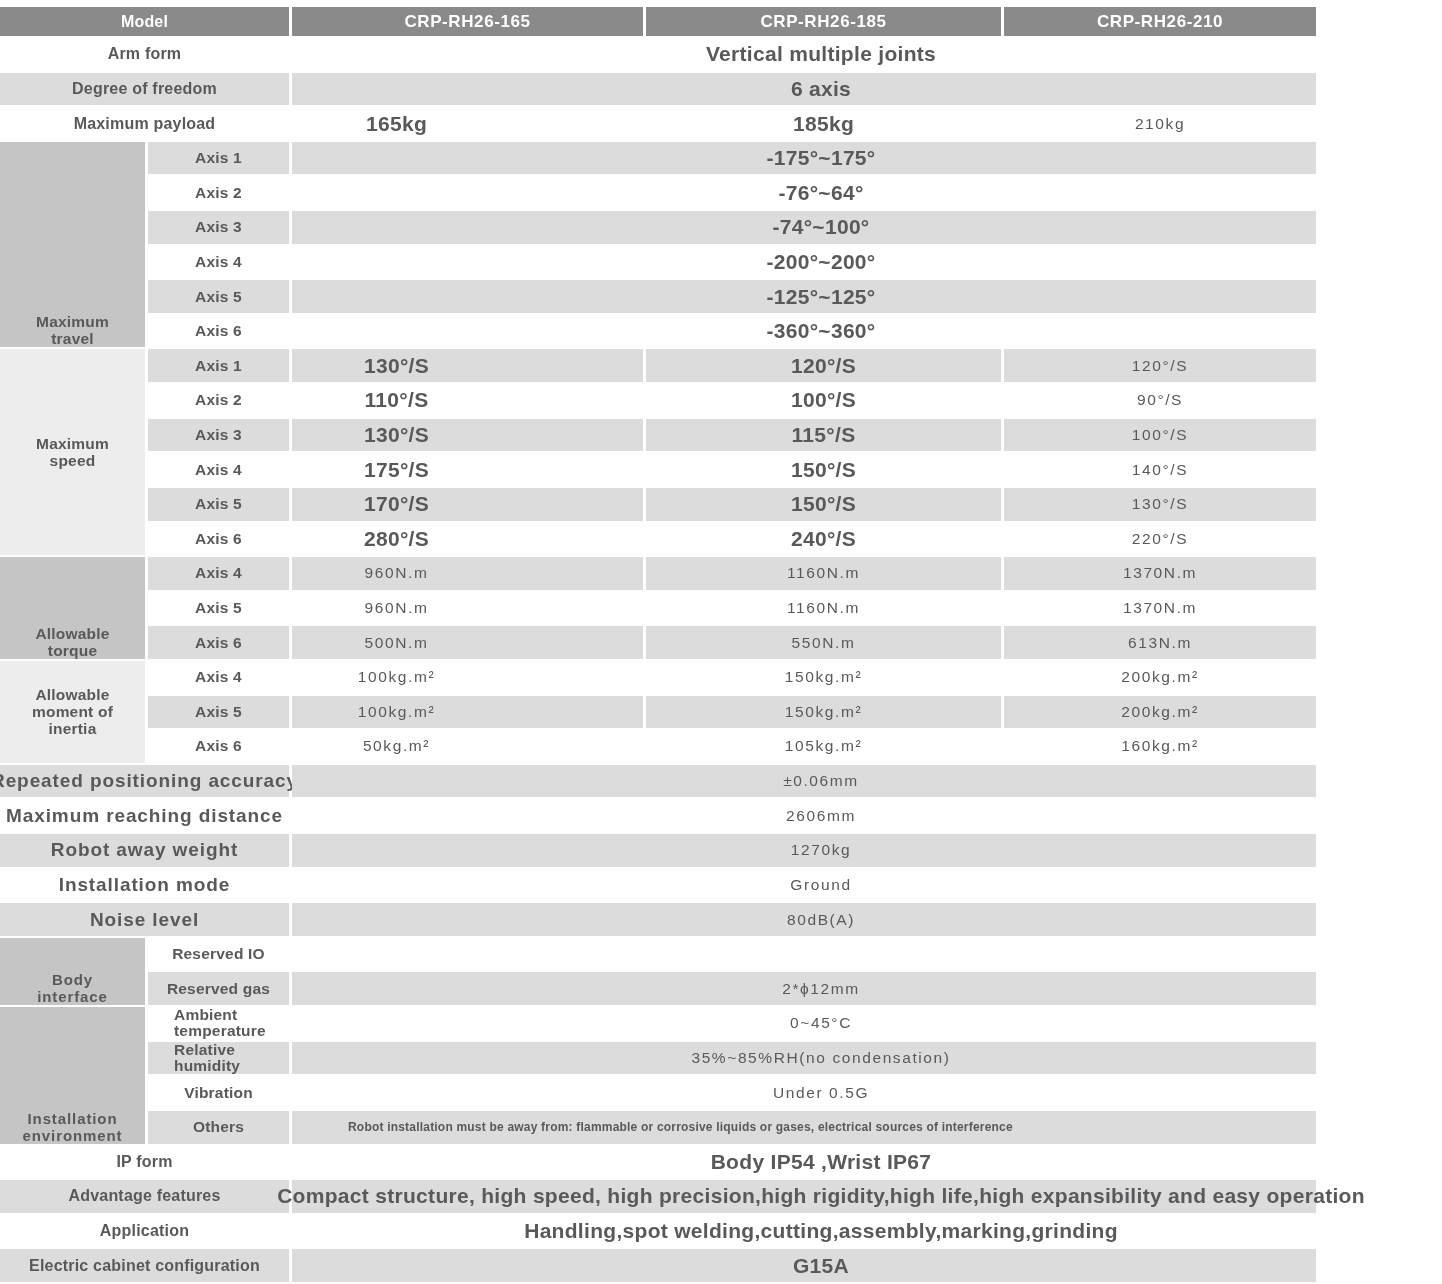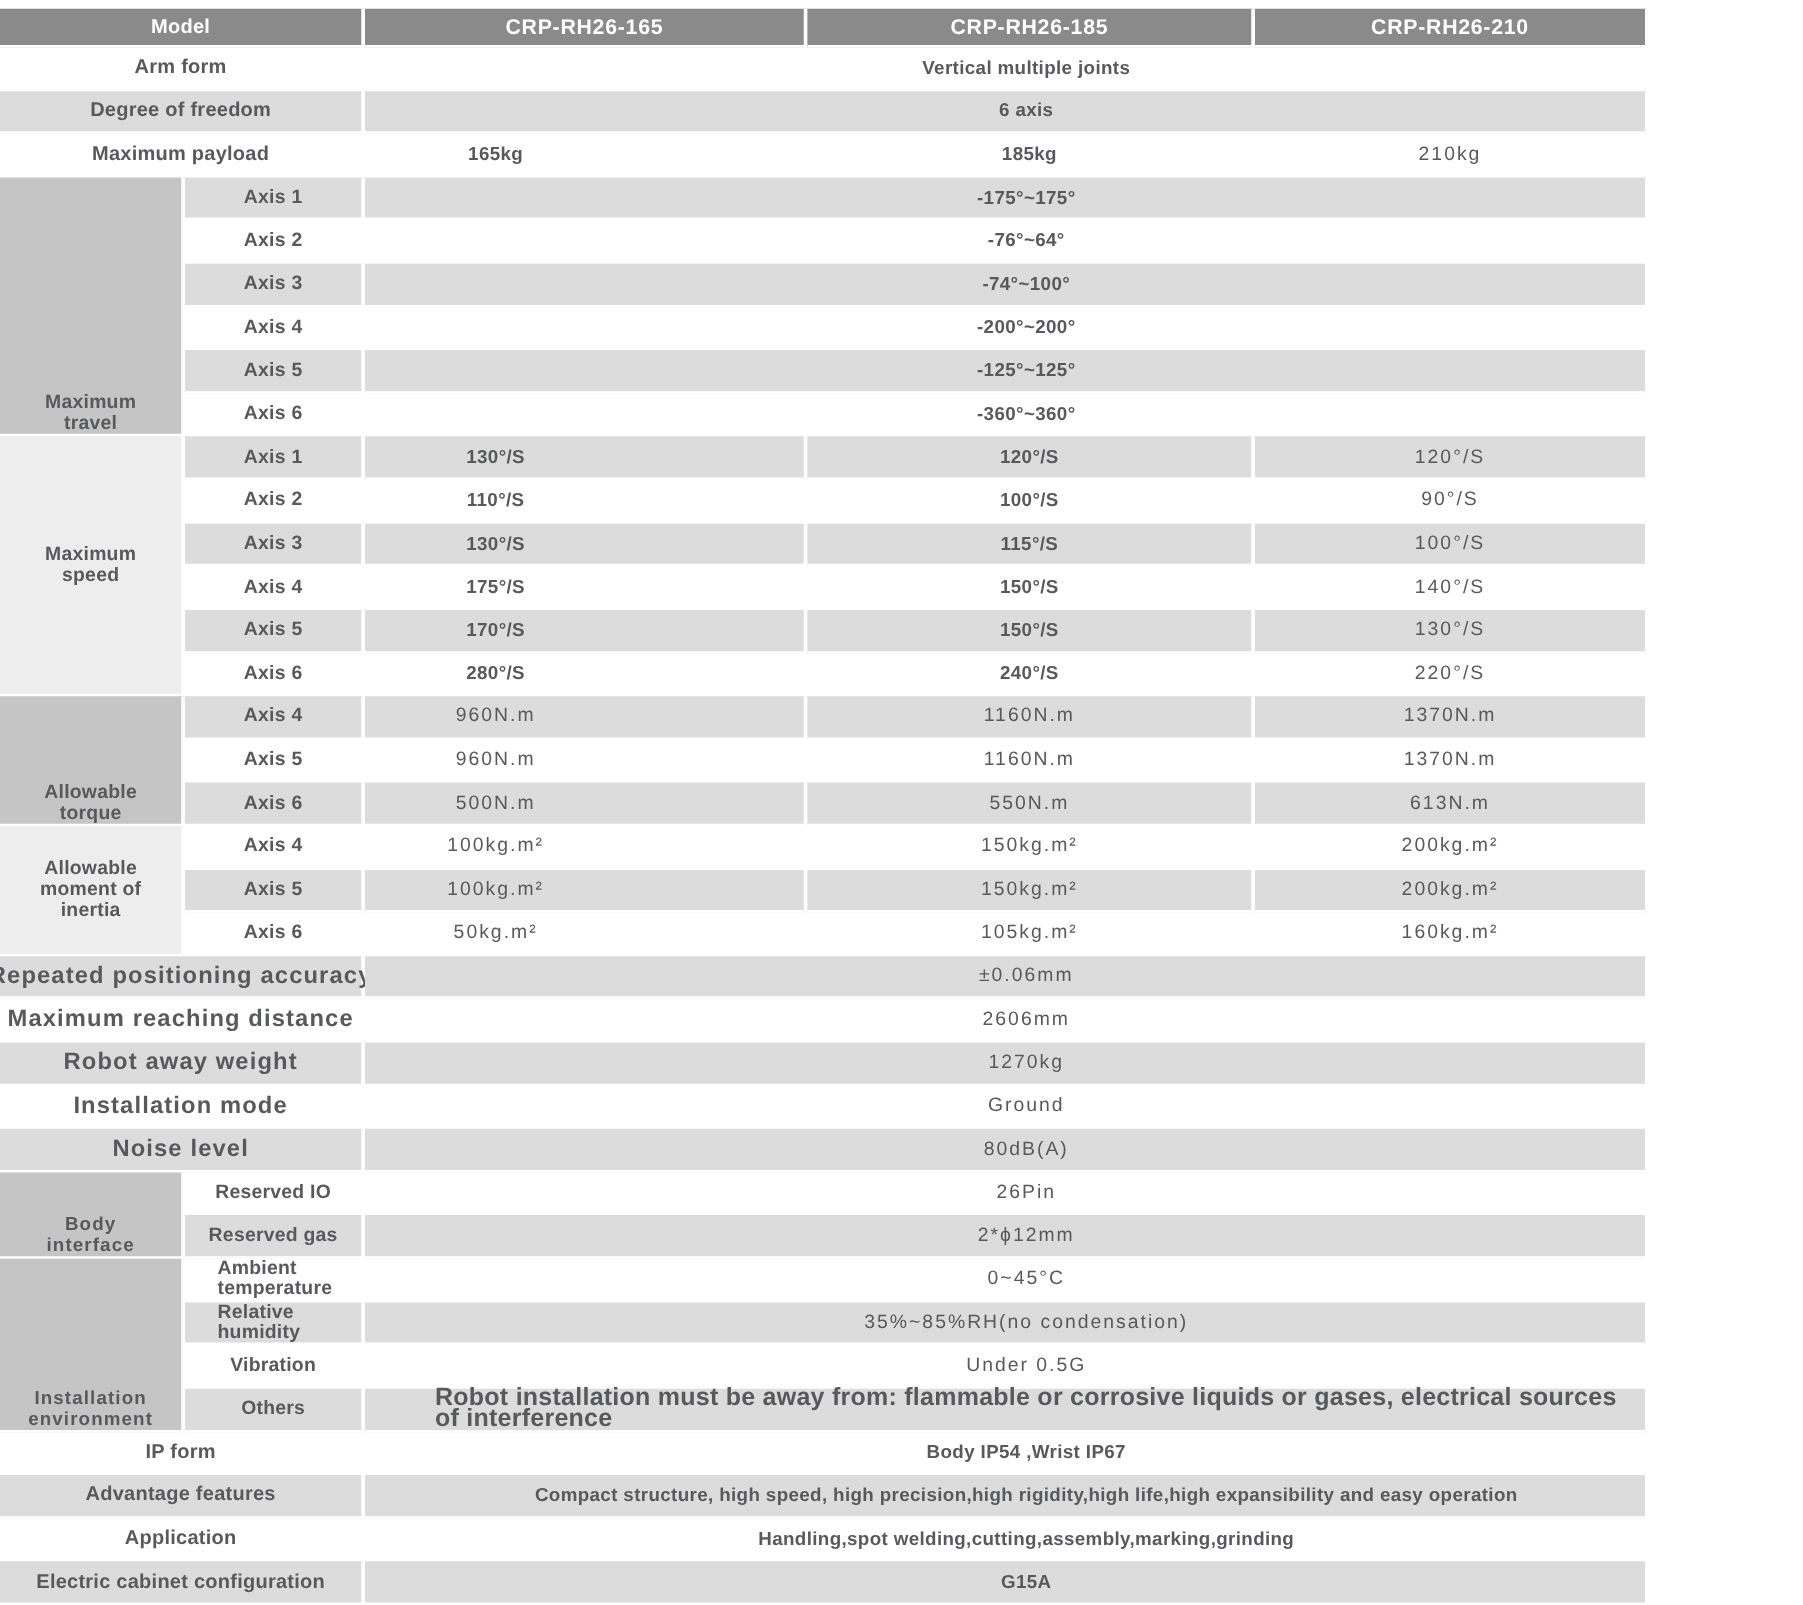--- a/index.html
+++ b/index.html
@@ -35,34 +35,34 @@
   
   .hd { background: var(--header_bg, #8a8a8a); color: var(--header_text, #fff); }
   .w  { background: var(--row_white_bg, #ffffff); }
   .g  { background: var(--row_stripe_bg, #dcdcdc); }
   .gm { background: var(--group_medium_bg, #c5c5c5); align-items: flex-end; }
   .gl { background: var(--group_light_bg, #ededed); }
   
   .hd       { font-size: 17px; font-weight: 700; letter-spacing: 0.6px; }
   .lab      { font-size: 16px; font-weight: 700; letter-spacing: 0.2px; }
   .sub, .grp{ font-size: 15.5px; font-weight: 700; letter-spacing: 0.2px; }
-  .vc       { font-size: 15px; font-weight: 700; letter-spacing: 0.3px; }  
+  .vc       { font-size: 21px; font-weight: 700; letter-spacing: 0.3px; }  
   .va       { font-size: 15.5px; font-weight: 400; letter-spacing: 1.6px; }  
   .la       { font-size: 19px;  font-weight: 700; letter-spacing: 0.9px; }   
   .ga       { font-weight: 700; letter-spacing: 0.9px; font-size: 15px; }    
   
   .v1.shiftl { padding-right: 142px; }       
   .vspan.shiftr { padding-left: 34px; }      
   .grp span { max-width: 112px; text-align: center; line-height: 17px; white-space: normal; }
   .subwrap { justify-content: flex-start; padding-left: 26px; }
   .subwrap span { max-width: 94px; text-align: left; line-height: 16px; white-space: normal; }
   .othersval { justify-content: flex-start; padding-left: 56px; }
   .othersval span {
     width: 962px; text-align: left; white-space: normal;
-    line-height: 17px; font-size: 20px; font-weight: 700; letter-spacing: 0.2px;
+    line-height: 17px; font-size: 12px; font-weight: 700; letter-spacing: 0.2px;
   }
 </style>
 </head>
 <body>
 
 <div class="table">
 
   <div class="cell hd lab sep" style="grid-row:1">Model</div>
   <div class="cell hd v1 sep" style="grid-row:1">CRP-RH26-165</div>
   <div class="cell hd v2 sep" style="grid-row:1">CRP-RH26-185</div>
@@ -167,21 +167,20 @@
   <div class="cell lab w la sep" style="grid-row:26">Installation mode</div>
   <div class="cell vspan w va shiftr" style="grid-row:26">Ground</div>
 
   <div class="cell lab g la sep" style="grid-row:27">Noise level</div>
   <div class="cell vspan g va shiftr" style="grid-row:27">80dB(A)</div>
 
   <div class="cell grp gm ga sep" style="grid-row:28/30">
       <span>Body interface</span>
     </div>
   <div class="cell sub w sep" style="grid-row:28">Reserved IO</div>
-  <div class="cell vspan w va shiftr" style="grid-row:28">26Pin</div>
   <div class="cell sub g sep" style="grid-row:29">Reserved gas</div>
   <div class="cell vspan g va shiftr" style="grid-row:29">2*ϕ12mm</div>
 
   <div class="cell grp gm ga sep" style="grid-row:30/34">
       <span>Installation environment</span>
     </div>
   <div class="cell sub w sep subwrap" style="grid-row:30">
       <span>Ambient temperature</span>
     </div>
   <div class="cell vspan w va shiftr" style="grid-row:30">0~45°C</div>

